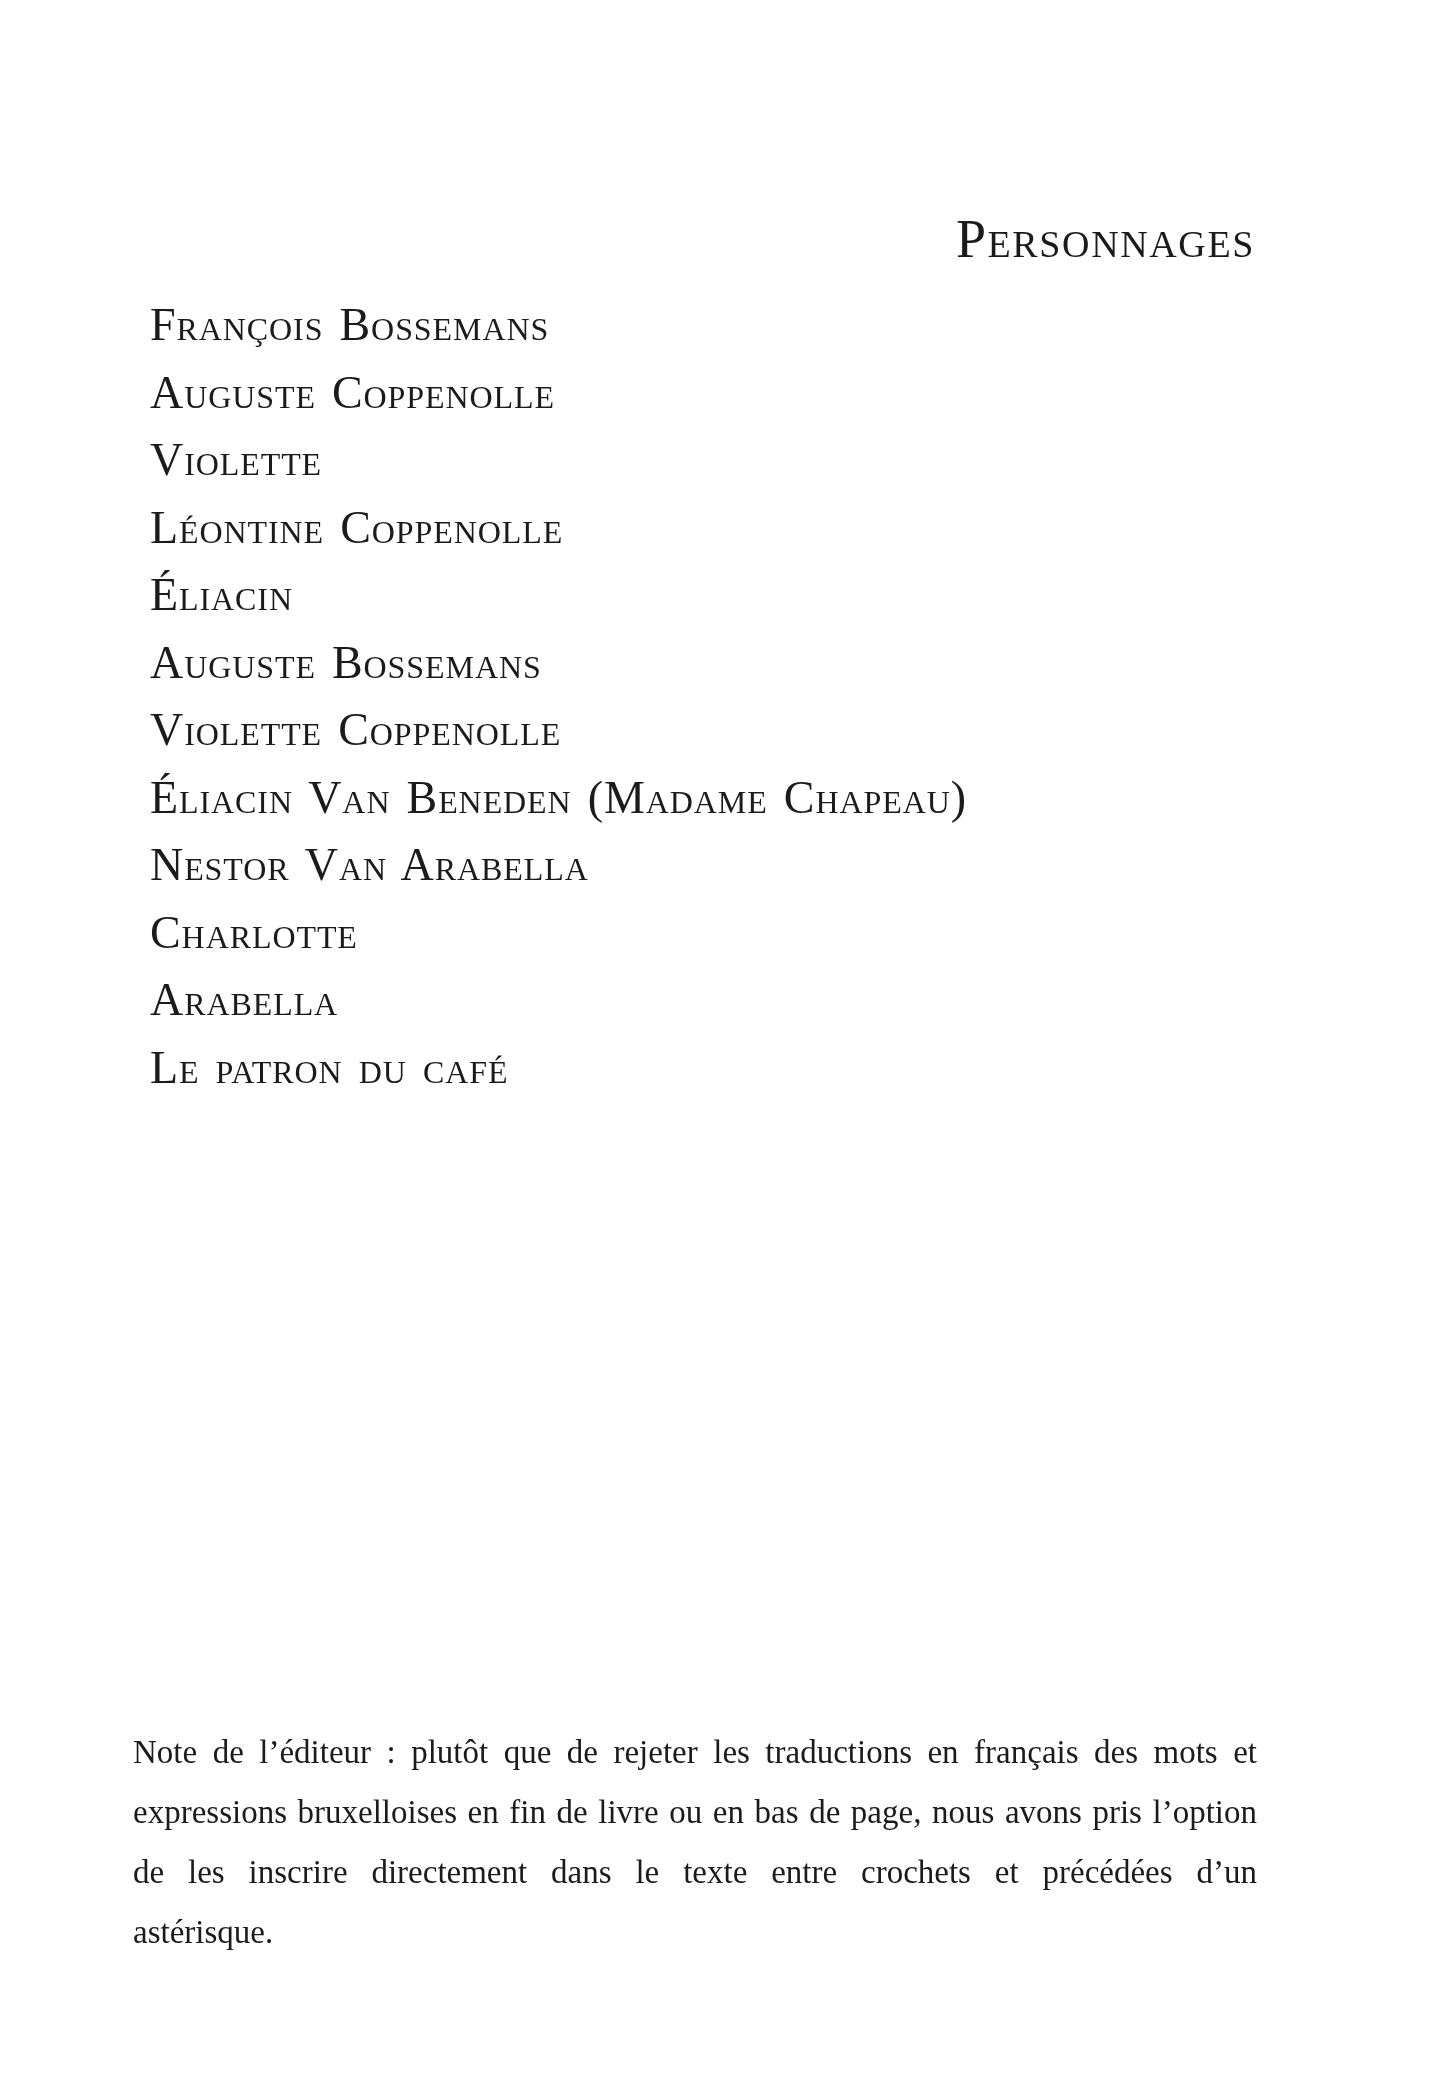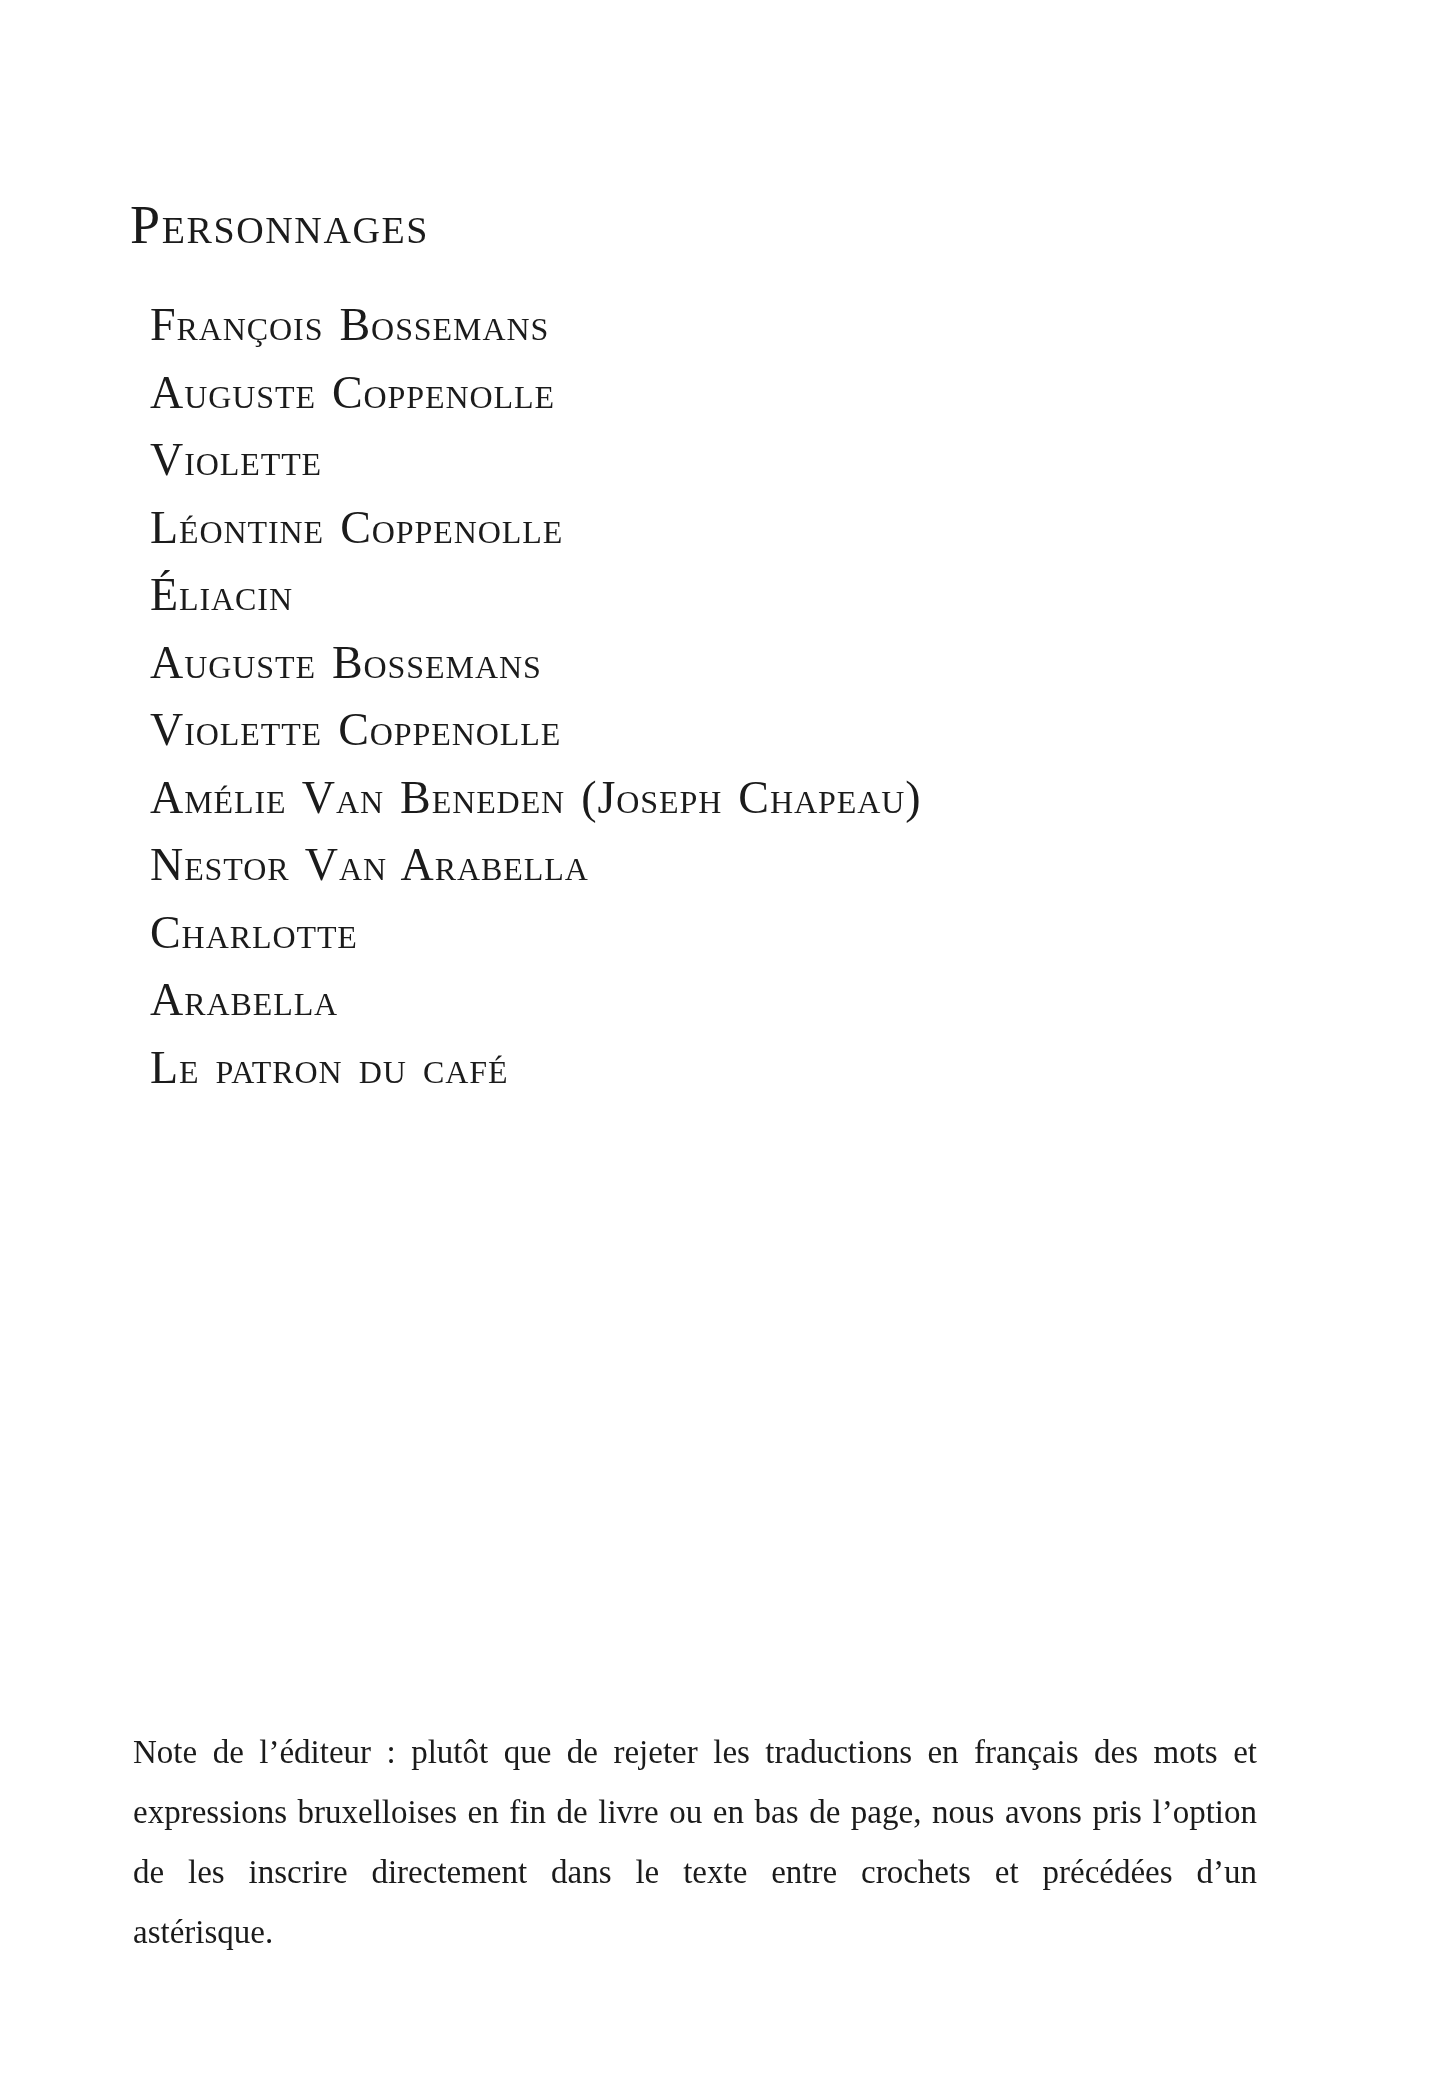--- a/index.html
+++ b/index.html
@@ -11,25 +11,25 @@
     position: relative;
     width: 1445px;
     height: 2088px;
     background: #ffffff;
     overflow: hidden;
     font-family: "Liberation Serif", "DejaVu Serif", serif;
     color: #1b1b1b;
   }
   .title {
     position: absolute;
-    top: 198px;
+    top: 212px;
     left: 130px;
     width: 1125px;
     margin: 0;
-    text-align: left;
+    text-align: right;
     font-size: 54px;
     font-weight: normal;
     font-variant: small-caps;
     letter-spacing: 0.03em;
     line-height: 1;
   }
   .char-list {
     position: absolute;
     top: 291px;
     left: 150px;
@@ -66,21 +66,21 @@
   <h1 class="title">Personnages</h1>
 
   <ul class="char-list">
     <li>François Bossemans</li>
     <li>Auguste Coppenolle</li>
     <li>Violette</li>
     <li>Léontine Coppenolle</li>
     <li>Éliacin</li>
     <li>Auguste Bossemans</li>
     <li>Violette Coppenolle</li>
-    <li>Amélie Van Beneden (Joseph Chapeau)</li>
+    <li>Éliacin Van Beneden (Madame Chapeau)</li>
     <li>Nestor Van Arabella</li>
     <li>Charlotte</li>
     <li>Arabella</li>
     <li>Le patron du café</li>
   </ul>
 
   <p class="note">Note de l’éditeur&nbsp;: plutôt que de rejeter les traductions en français des mots et expressions bruxelloises en fin de livre ou en bas de page, nous avons pris l’option de les inscrire directement dans le texte entre crochets et précédées d’un astérisque.</p>
 
 </div>
 

